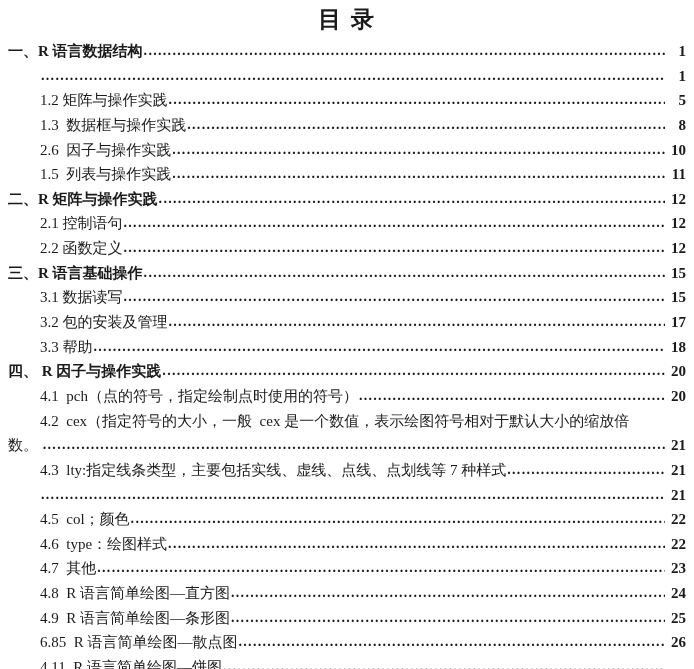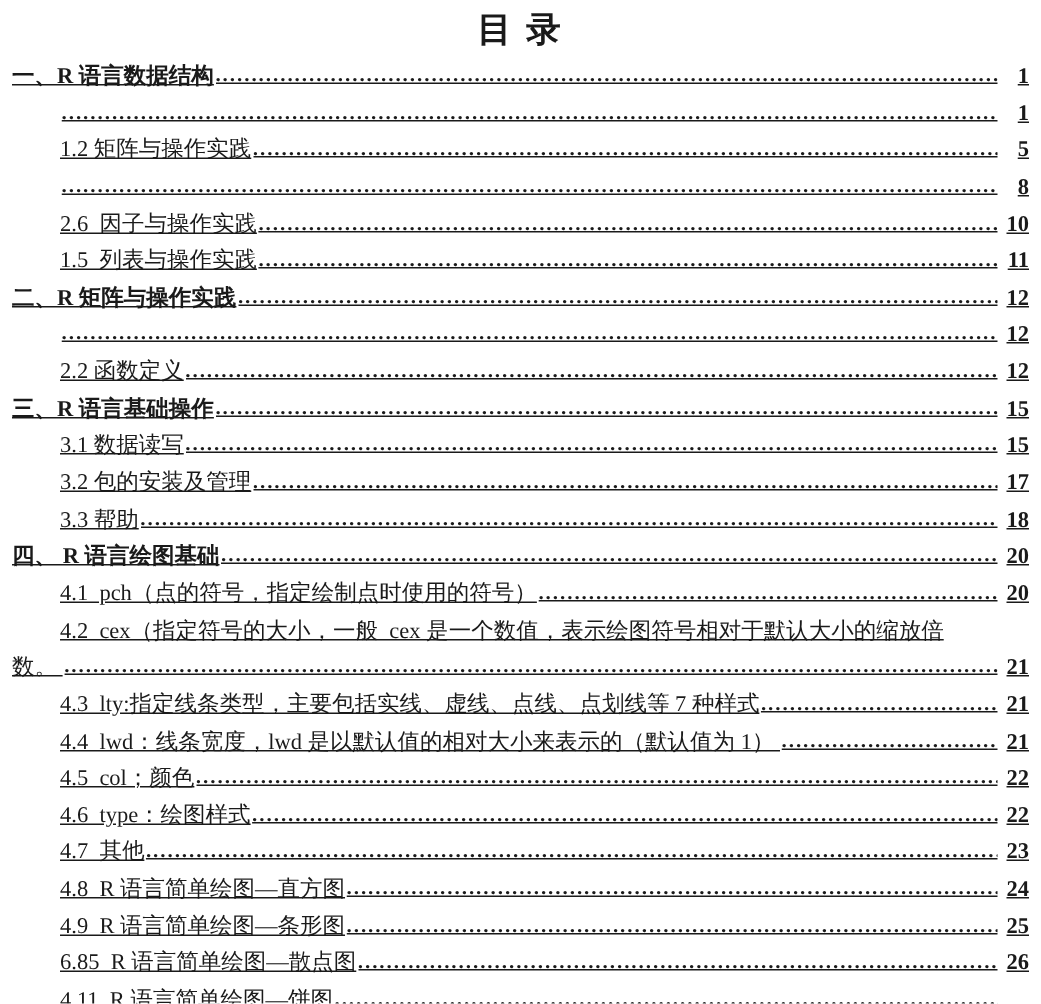--- a/index.html
+++ b/index.html
@@ -29,21 +29,20 @@
     letter-spacing:2px;
   }
   .toc-list{width:100%;}
   .row{
     display:flex;
     align-items:flex-start;
     height:24.65px;
     line-height:24.65px;
     font-size:15px;
     white-space:nowrap;
-    text-decoration:underline;
   }
   .row .label{
     white-space:pre;
     flex:0 0 auto;
   }
   .row.chapter{font-weight:bold;}
   .row.sub{padding-left:32px;}
   .row.continuation{padding-left:0;}
   .dots{
     flex:1 1 auto;
@@ -77,39 +76,41 @@
       <div class="row sub">
     <span class="dots">............................................................................................................................................................................................................................................................................................................</span>
     <span class="pg">1</span>
   </div>
       <div class="row sub">
     <span class="label">1.2 矩阵与操作实践</span>
     <span class="dots">............................................................................................................................................................................................................................................................................................................</span>
     <span class="pg">5</span>
   </div>
       <div class="row sub">
+    <span class="label">1.3  数据框与操作实践</span>
     <span class="dots">............................................................................................................................................................................................................................................................................................................</span>
     <span class="pg">8</span>
   </div>
       <div class="row sub">
     <span class="label">2.6  因子与操作实践</span>
     <span class="dots">............................................................................................................................................................................................................................................................................................................</span>
     <span class="pg">10</span>
   </div>
       <div class="row sub">
     <span class="label">1.5  列表与操作实践</span>
     <span class="dots">............................................................................................................................................................................................................................................................................................................</span>
     <span class="pg">11</span>
   </div>
       <div class="row chapter">
     <span class="label">二、R 矩阵与操作实践</span>
     <span class="dots">............................................................................................................................................................................................................................................................................................................</span>
     <span class="pg">12</span>
   </div>
       <div class="row sub">
+    <span class="label">2.1 控制语句</span>
     <span class="dots">............................................................................................................................................................................................................................................................................................................</span>
     <span class="pg">12</span>
   </div>
       <div class="row sub">
     <span class="label">2.2 函数定义</span>
     <span class="dots">............................................................................................................................................................................................................................................................................................................</span>
     <span class="pg">12</span>
   </div>
       <div class="row chapter">
     <span class="label">三、R 语言基础操作</span>
@@ -125,21 +126,21 @@
     <span class="label">3.2 包的安装及管理</span>
     <span class="dots">............................................................................................................................................................................................................................................................................................................</span>
     <span class="pg">17</span>
   </div>
       <div class="row sub">
     <span class="label">3.3 帮助</span>
     <span class="dots">............................................................................................................................................................................................................................................................................................................</span>
     <span class="pg">18</span>
   </div>
       <div class="row chapter">
-    <span class="label">四、 R 语言绘图基础</span>
+    <span class="label">四、 R 因子与操作实践</span>
     <span class="dots">............................................................................................................................................................................................................................................................................................................</span>
     <span class="pg">20</span>
   </div>
       <div class="row sub">
     <span class="label">4.1  pch（点的符号，指定绘制点时使用的符号）</span>
     <span class="dots">............................................................................................................................................................................................................................................................................................................</span>
     <span class="pg">20</span>
   </div>
       <div class="row sub nodots">
     <span class="label">4.2  cex（指定符号的大小，一般  cex 是一个数值，表示绘图符号相对于默认大小的缩放倍</span>
@@ -149,21 +150,20 @@
     <span class="label">数。 </span>
     <span class="dots">............................................................................................................................................................................................................................................................................................................</span>
     <span class="pg">21</span>
   </div>
       <div class="row sub">
     <span class="label">4.3  lty:指定线条类型，主要包括实线、虚线、点线、点划线等 7 种样式</span>
     <span class="dots">............................................................................................................................................................................................................................................................................................................</span>
     <span class="pg">21</span>
   </div>
       <div class="row sub">
-    <span class="label">4.4  lwd：线条宽度，lwd 是以默认值的相对大小来表示的（默认值为 1） </span>
     <span class="dots">............................................................................................................................................................................................................................................................................................................</span>
     <span class="pg">21</span>
   </div>
       <div class="row sub">
     <span class="label">4.5  col；颜色</span>
     <span class="dots">............................................................................................................................................................................................................................................................................................................</span>
     <span class="pg">22</span>
   </div>
       <div class="row sub">
     <span class="label">4.6  type：绘图样式</span>

